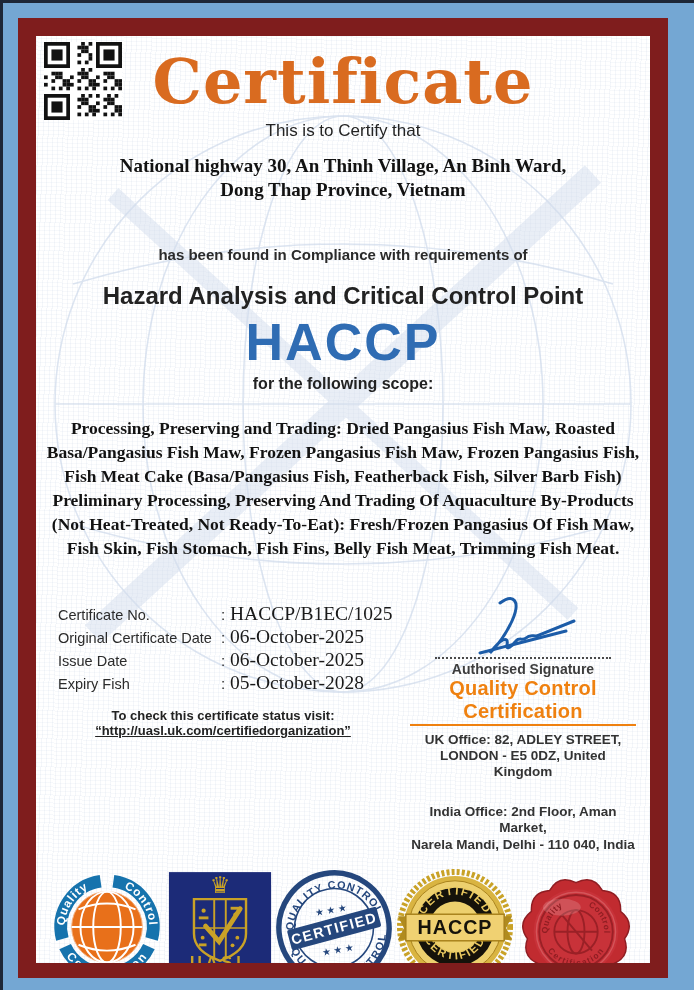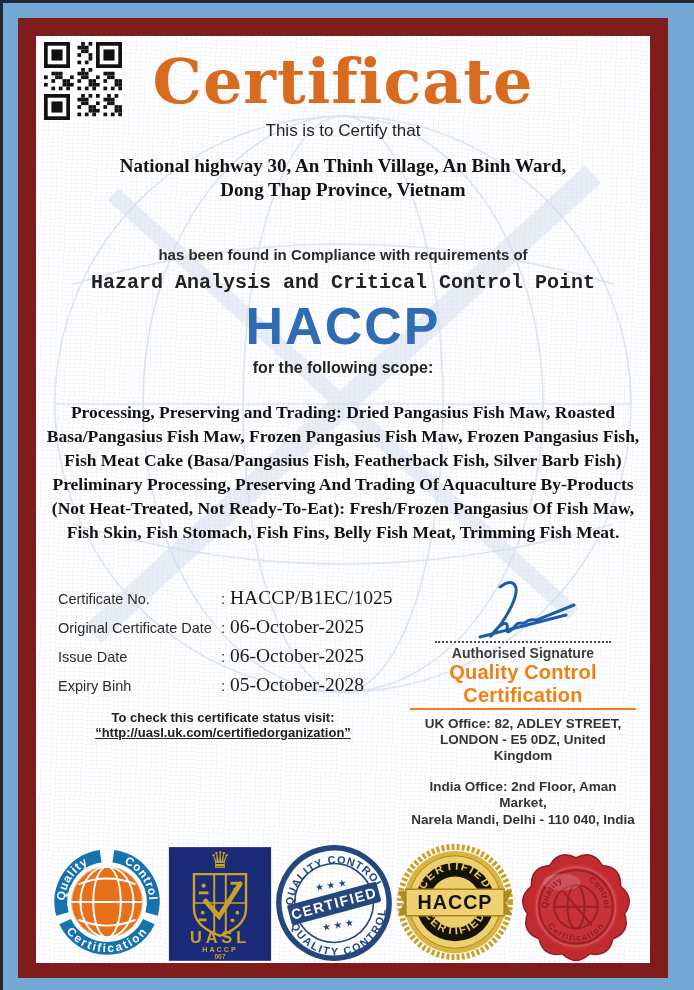--- a/index.html
+++ b/index.html
@@ -28,52 +28,52 @@
 
   .certify-line { margin-top:4px; font-size:17px; color:#232323; }
 
   .company { margin-top:7px; font-family:"Liberation Serif","DejaVu Serif",serif;
              font-weight:bold; font-size:27px; line-height:1.17; color:#121212; }
 
   .address { margin-top:13px; font-family:"Liberation Serif","DejaVu Serif",serif;
              font-weight:bold; font-size:19px; line-height:1.26; color:#121212; }
 
   .compliance-line { margin-top:44px; font-size:15px; font-weight:bold; color:#2a2a2a;text-align:center; }
-  .standard-name   { margin-top:8px;  font-size:20px; font-weight:bold; color:#222;font-family:Liberation Mono, monospace; }
+  .standard-name   { margin-top:19px;  font-size:24px; font-weight:bold; color:#222; }
   .haccp-abbr      { margin-top:5px;  font-size:52px; font-weight:bold; color:#2f6cb3;
                      letter-spacing:2px; line-height:1.05; }
   .scope-intro     { margin-top:5px;  font-size:16px; font-weight:bold; color:#222; }
 
   .scope-text { margin:24px auto 0 auto; width:606px;
                 font-family:"Liberation Serif","DejaVu Serif",serif; font-weight:bold;
                 font-size:17.5px; line-height:1.37; color:#121212; }
 
   .details-wrap { display:flex; margin-top:42px; padding:0 14px 0 22px; text-align:left; }
   .details-left { width:352px; }
   .details-grid { display:grid; grid-template-columns:158px 14px auto;
-                  row-gap:7px; align-items:baseline; }
+                  row-gap:1px; align-items:baseline; }
   .d-label { font-size:14.5px; color:#2b2b2b; }
   .d-colon { font-size:15px; color:#2b2b2b; text-align:center; }
   .d-value { font-family:"Liberation Serif","DejaVu Serif",serif; font-size:19.5px;
              color:#191919; white-space:nowrap; }
 
   .status-check { margin-top:14px; text-align:center; width:330px; }
   .status-line  { font-size:13px; font-weight:bold; color:#222; }
   .status-url   { font-size:13px; font-weight:bold; color:#222;
                   text-decoration:underline; cursor:pointer; }
 
   .sig-block { flex:1; text-align:center; margin-top:-8px; }
   .sig-svg   { display:block; margin:0 auto; }
   .sig-dots  { width:176px; border-top:2px dotted #4a4a4a; margin:-4px auto 2px auto; }
   .sig-label { font-size:14px; font-weight:bold; color:#3d3d3d; }
   .issuer-name { font-size:20px; font-weight:bold; color:#ef8110;
                  display:inline-block; border-bottom:2.5px solid #ef8110;
                  padding-bottom:1px; letter-spacing:0.2px; }
   .office { margin-top:6px; font-size:13.5px; font-weight:bold; color:#333; line-height:1.2; }
-  .office + .office { margin-top:15px; }
+  .office + .office { margin-top:24px; }
 
   .seals { display:flex; justify-content:space-between; align-items:center;
            margin-top:9px; padding:0 12px; }
 
   svg text { font-family:"Liberation Sans","DejaVu Sans",sans-serif; }
 </style>
 </head>
 <body>
 
 <div class="page">
@@ -226,21 +226,21 @@
             <span class="d-value">HACCP/B1EC/1025</span>
 
             <span class="d-label">Original Certificate Date</span>
             <span class="d-colon">:</span>
             <span class="d-value">06-October-2025</span>
 
             <span class="d-label">Issue Date</span>
             <span class="d-colon">:</span>
             <span class="d-value">06-October-2025</span>
 
-            <span class="d-label">Expiry Binh</span>
+            <span class="d-label">Expiry Fish</span>
             <span class="d-colon">:</span>
             <span class="d-value">05-October-2028</span>
           </div>
 
           <div class="status-check">
             <div class="status-line">To check this certificate status visit:</div>
             <div class="status-url">“http://uasl.uk.com/certifiedorganization”</div>
           </div>
         </div>
 

